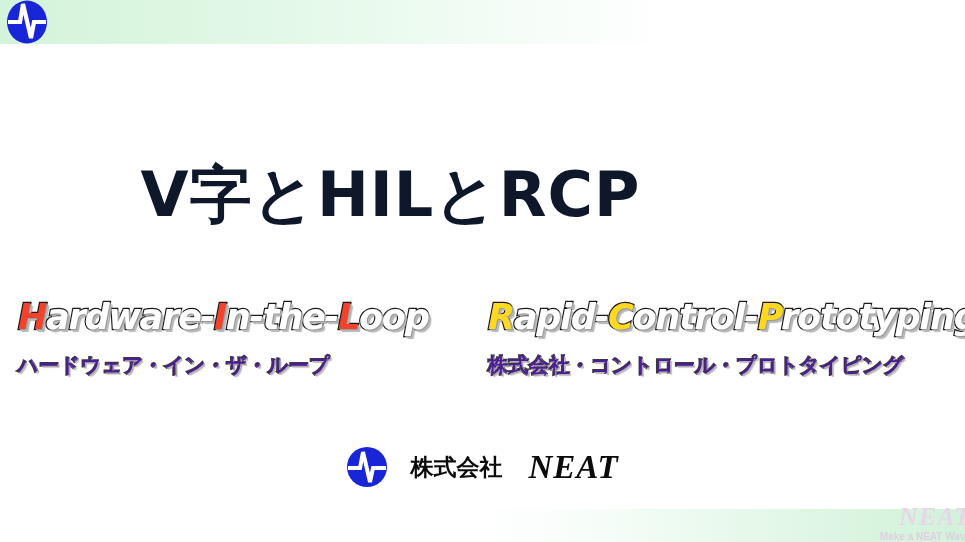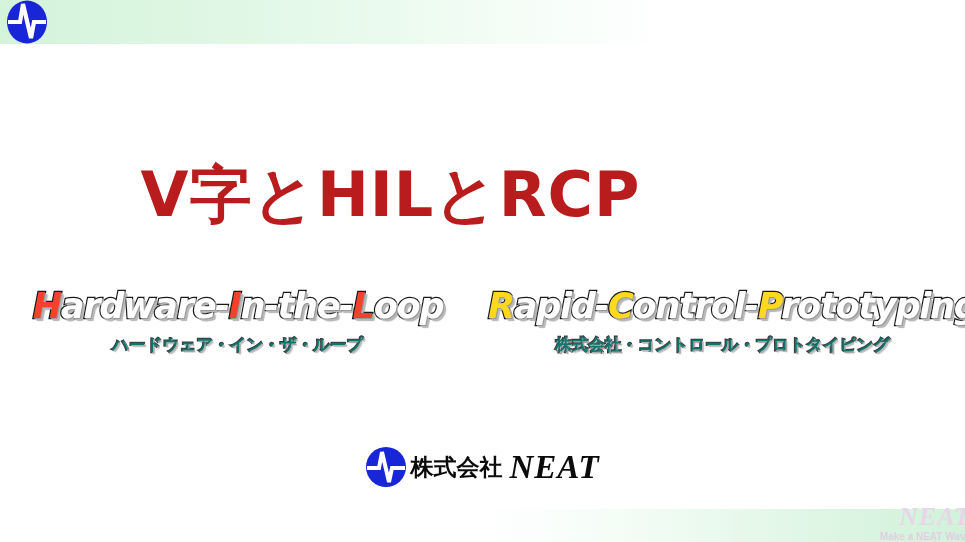--- a/index.html
+++ b/index.html
@@ -79,36 +79,36 @@
   .title {
     position: absolute;
     left: 0;
     top: 153px;
     width: 781px;
     text-align: center;
     font-family: "DejaVu Sans", "Liberation Sans", sans-serif;
     font-weight: bold;
     font-size: 62px;
     letter-spacing: 1px;
-    color: #b91c1c;
+    color: #0f172a;
     white-space: nowrap;
   }
 
   
   .wordart-row {
     position: absolute;
     left: 0;
     top: 282px;
     width: 965px;
     height: 80px;
   }
   .wordart {
     position: absolute;
-    top: 4px;
-    text-align: center;
+    top: 15px;
+    text-align: left;
   }
   .wordart.left  { left: 18px;  width: 440px; }
   .wordart.right { left: 488px; width: 470px; }
 
   .wa-main {
     font-family: "DejaVu Sans", "Liberation Sans", sans-serif;
     font-weight: bold;
     font-style: italic;
     font-size: 35px;
     line-height: 40px;
@@ -121,43 +121,43 @@
        1px 1px 0 #9a9a9a,
        2px 2px 0 #b9b9b9,
        3px 3px 1px rgba(120,120,120,.55);
   }
   .wa-main .cap-red    { color: #f3422c; }
   .wa-main .cap-yellow { color: #ffd91f; }
 
   .wa-sub {
     font-family: "DejaVu Sans", "Liberation Sans", sans-serif;
     font-weight: bold;
-    font-size: 16px;
+    font-size: 20px;
     line-height: 24px;
     letter-spacing: 0.5px;
     white-space: nowrap;
-    color: #0f766e;
+    color: #4c1d95;
     -webkit-text-stroke: 1.9px #3a3a3a;
     paint-order: stroke fill;
-    margin-top: 7px;
+    margin-top: 16px;
     text-shadow:
        1px 1px 0 #b5b5b5,
        2px 2px 1px rgba(130,130,130,.5);
   }
 
   
   .company {
     position: absolute;
     left: 0;
     top: 446px;
     width: 965px;
     display: flex;
     align-items: center;
     justify-content: center;
-    gap: 3px;
+    gap: 22px;
   }
   .company-mark { width: 42px; height: 42px; flex: 0 0 auto; }
   .company-kabu {
     font-family: "DejaVu Sans", "Liberation Sans", sans-serif;
     font-weight: bold;
     font-size: 23px;
     color: #0b0b0b;
     letter-spacing: 0px;
     white-space: nowrap;
   }

